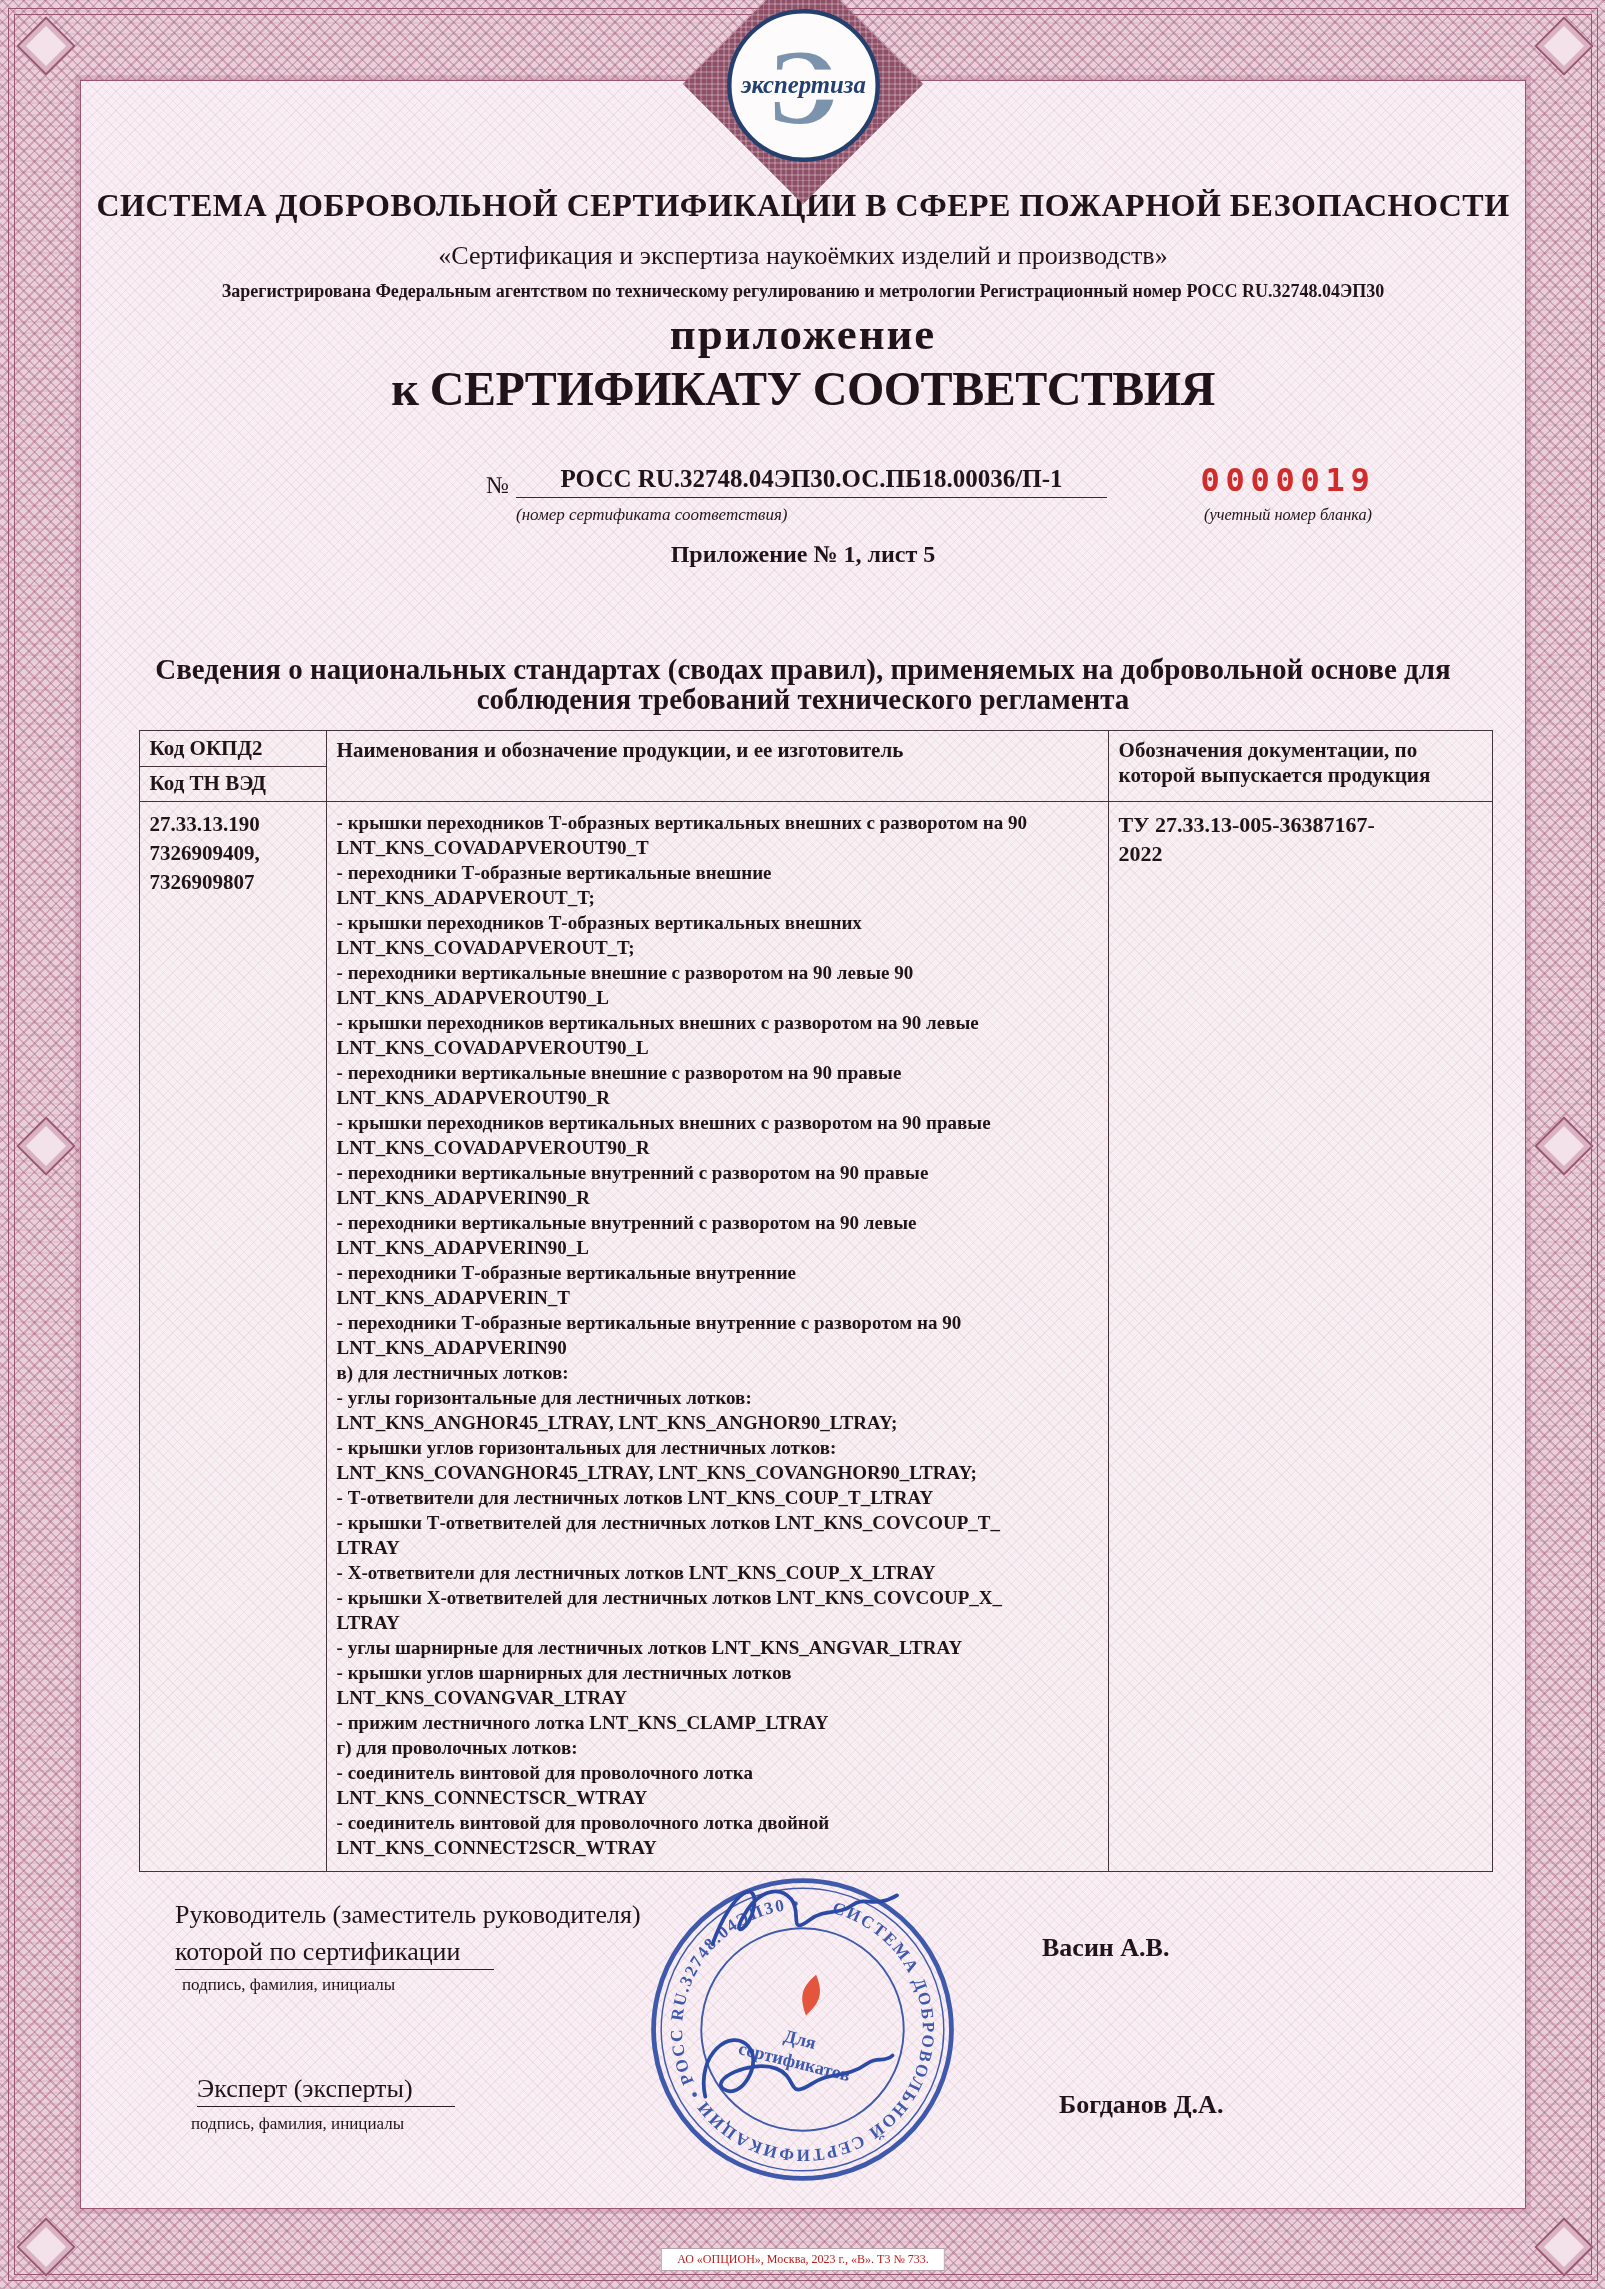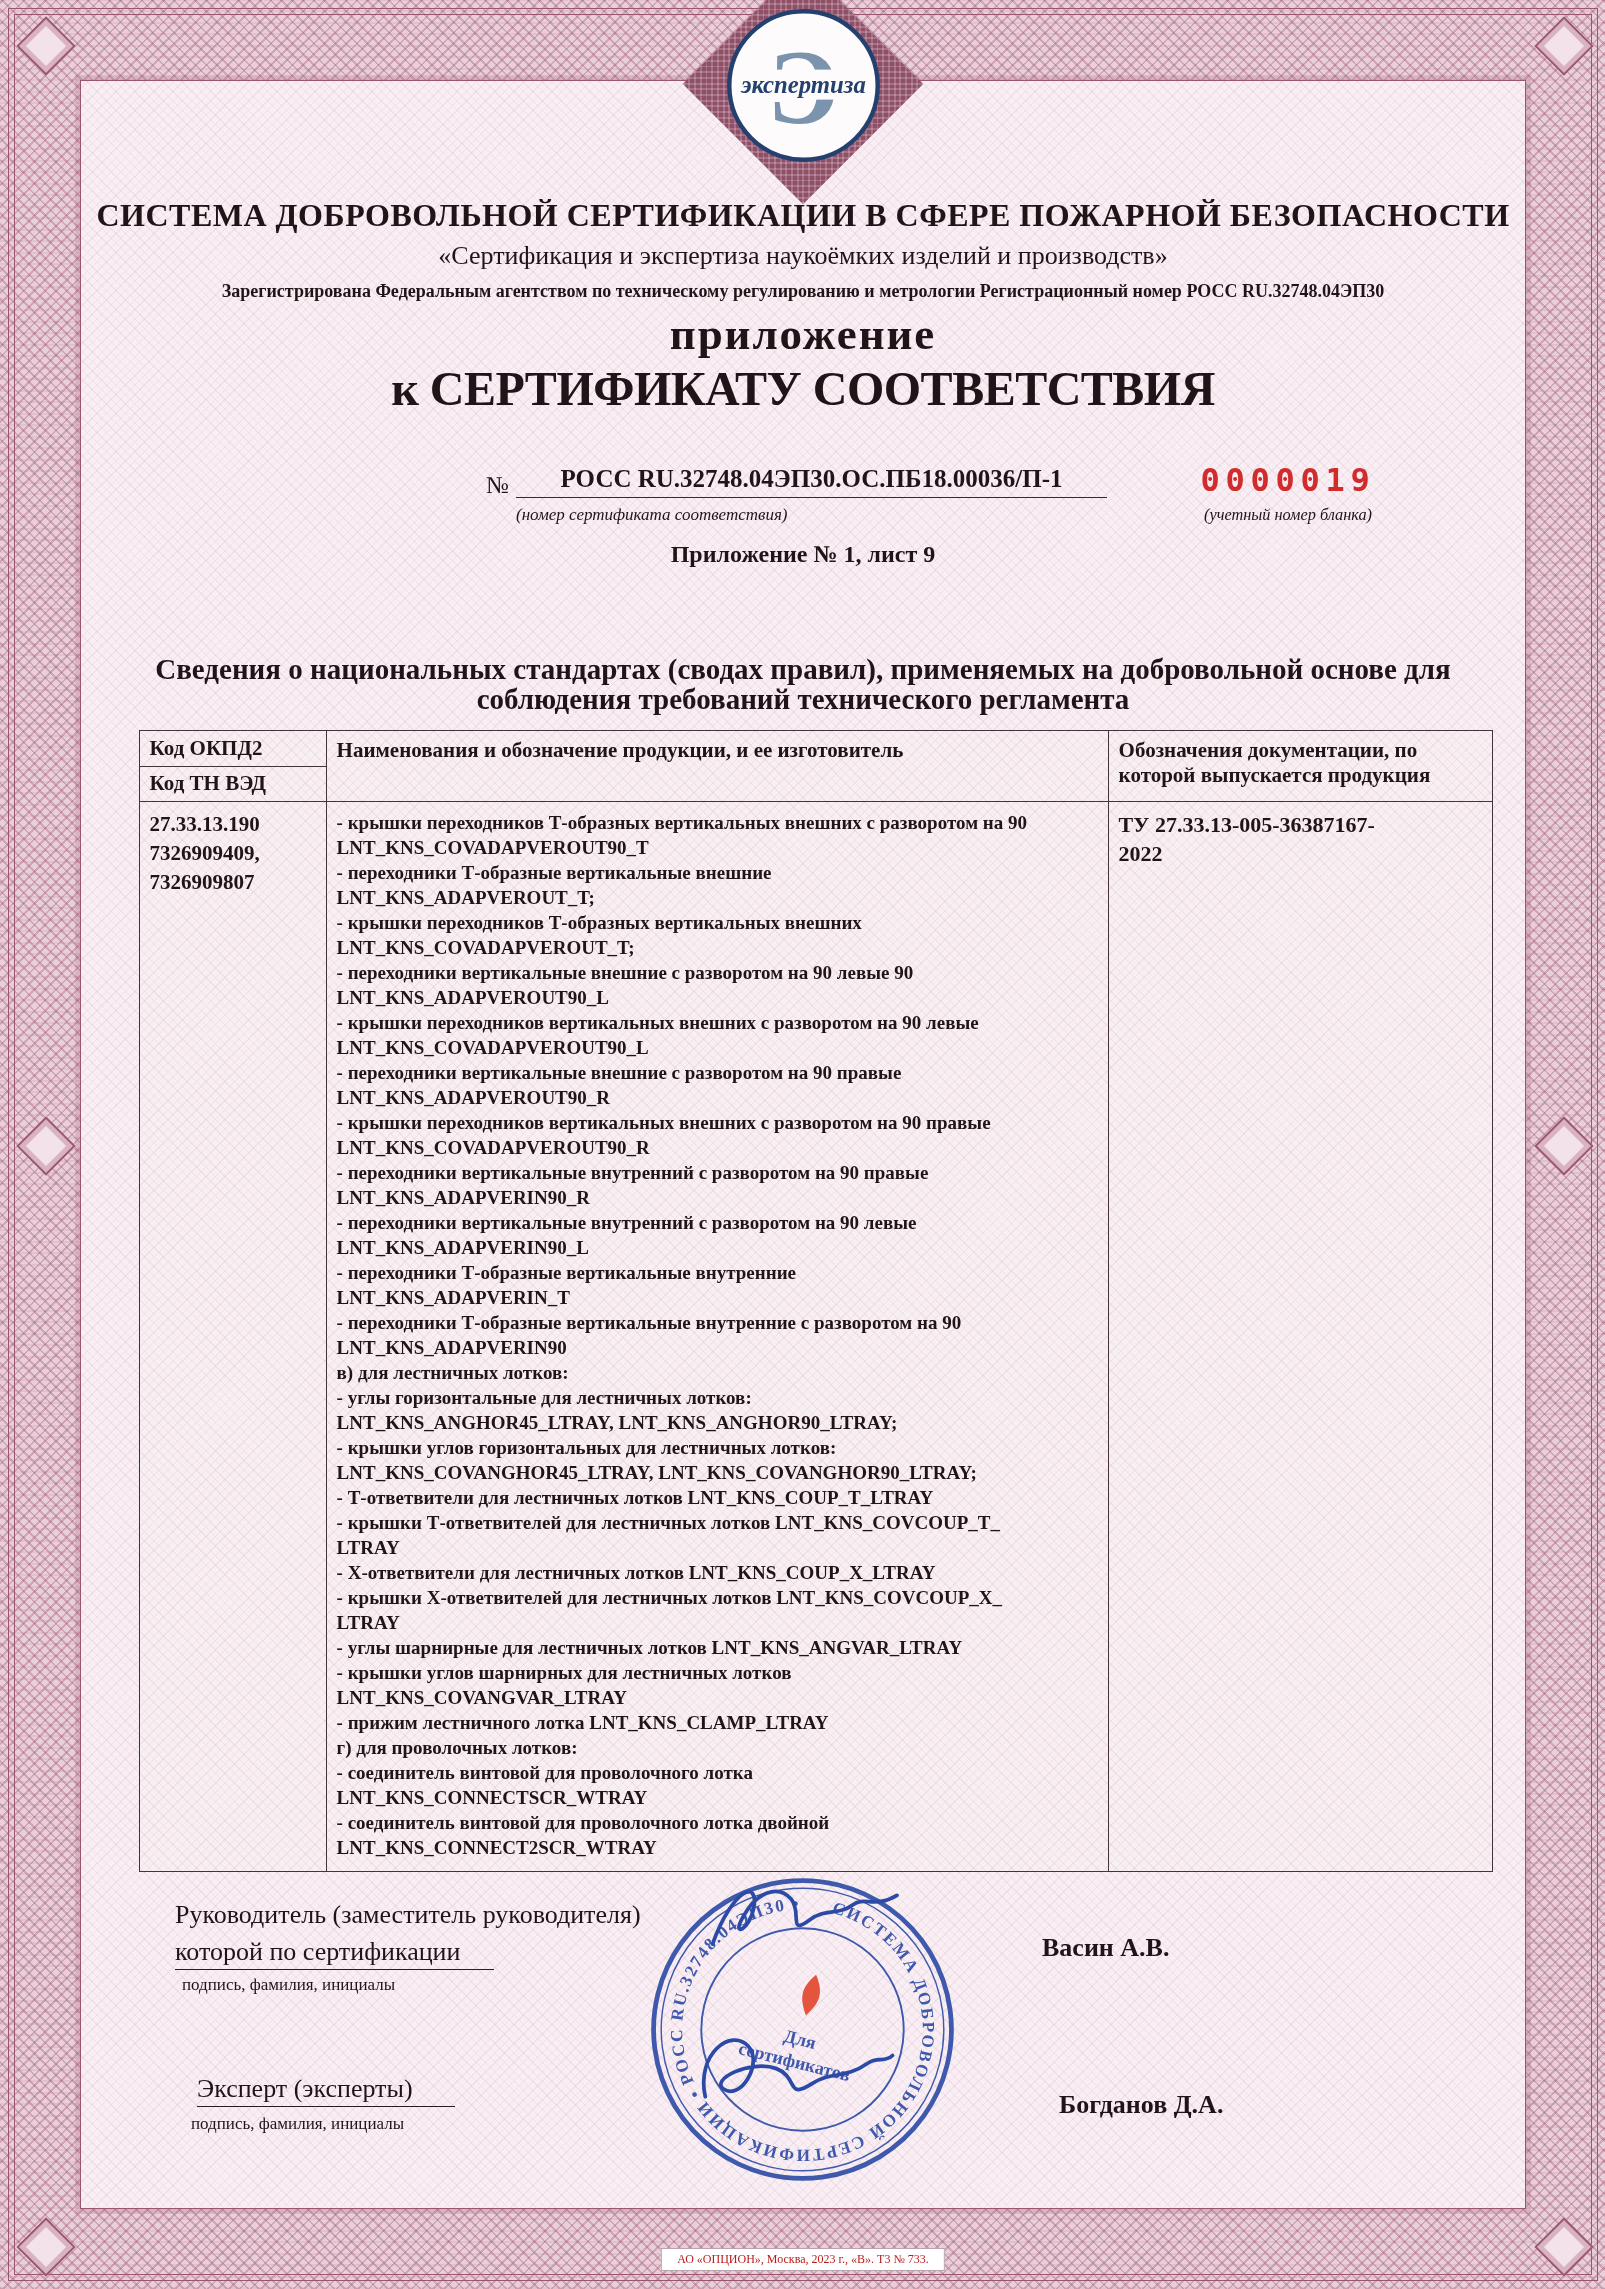--- a/index.html
+++ b/index.html
@@ -35,21 +35,21 @@
     position:absolute; left:718px; top:-1px; width:170px; height:170px;
     transform:rotate(45deg); z-index:3;
     background-color:#8f4f67;
     background-image:
       repeating-linear-gradient(45deg, rgba(255,255,255,.20) 0 1.9px, transparent 1.9px 5.7px),
       repeating-linear-gradient(-45deg, rgba(255,255,255,.20) 0 1.9px, transparent 1.9px 5.7px);
   }
   .logo { position:absolute; left:724px; top:5.7px; width:159px; height:159px; z-index:4; }
 
   
-  .title1 { top:197px; font-size:32px; font-weight:bold; white-space:nowrap; letter-spacing:0.5px; }
+  .title1 { top:187px; font-size:32px; font-weight:bold; white-space:nowrap; letter-spacing:0.5px; }
   .title2 { top:241px; font-size:26px; font-weight:normal; white-space:nowrap; }
   .regline { top:281px; font-size:18px; font-weight:bold; white-space:nowrap; }
   .doc-small { top:308px; font-size:45px; font-weight:600; letter-spacing:1.9px; }
   .doc-big { top:361px; font-size:48px; font-weight:bold; letter-spacing:-0.5px; white-space:nowrap; }
 
   
   .no-sign { left:486px; top:472px; font-size:24px; }
   .cert-num { left:516px; top:465px; width:591px; text-align:center; font-size:25px; font-weight:bold;
               border-bottom:1.9px solid #39292f; padding-bottom:3.8px; white-space:nowrap; }
   .cert-cap { left:516px; top:505px; width:591px; font-size:17px; font-style:italic; }
@@ -124,21 +124,21 @@
   <div class="abs ctr title2">«Сертификация и экспертиза наукоёмких изделий и производств»</div>
   <div class="abs ctr regline">Зарегистрирована Федеральным агентством по техническому регулированию и метрологии Регистрационный номер РОСС RU.32748.04ЭП30</div>
   <div class="abs ctr doc-small">приложение</div>
   <div class="abs ctr doc-big">к СЕРТИФИКАТУ СООТВЕТСТВИЯ</div>
 
   <div class="abs no-sign">№</div>
   <div class="abs cert-num">РОСС RU.32748.04ЭП30.ОС.ПБ18.00036/П-1</div>
   <div class="abs cert-cap">(номер сертификата соответствия)</div>
   <div class="abs blank-num">0000019</div>
   <div class="abs blank-cap">(учетный номер бланка)</div>
-  <div class="abs ctr appendix-line">Приложение № 1, лист 9</div>
+  <div class="abs ctr appendix-line">Приложение № 1, лист 5</div>
 
   <div class="abs ctr sec-head">
     <div>Сведения о национальных стандартах (сводах правил), применяемых на добровольной основе для</div>
     <div>соблюдения требований технического регламента</div>
   </div>
 
   <div class="cert-table">
     <div class="t-row t-head">
       <div class="cell th th1">
         <div>Код ОКПД2</div>

